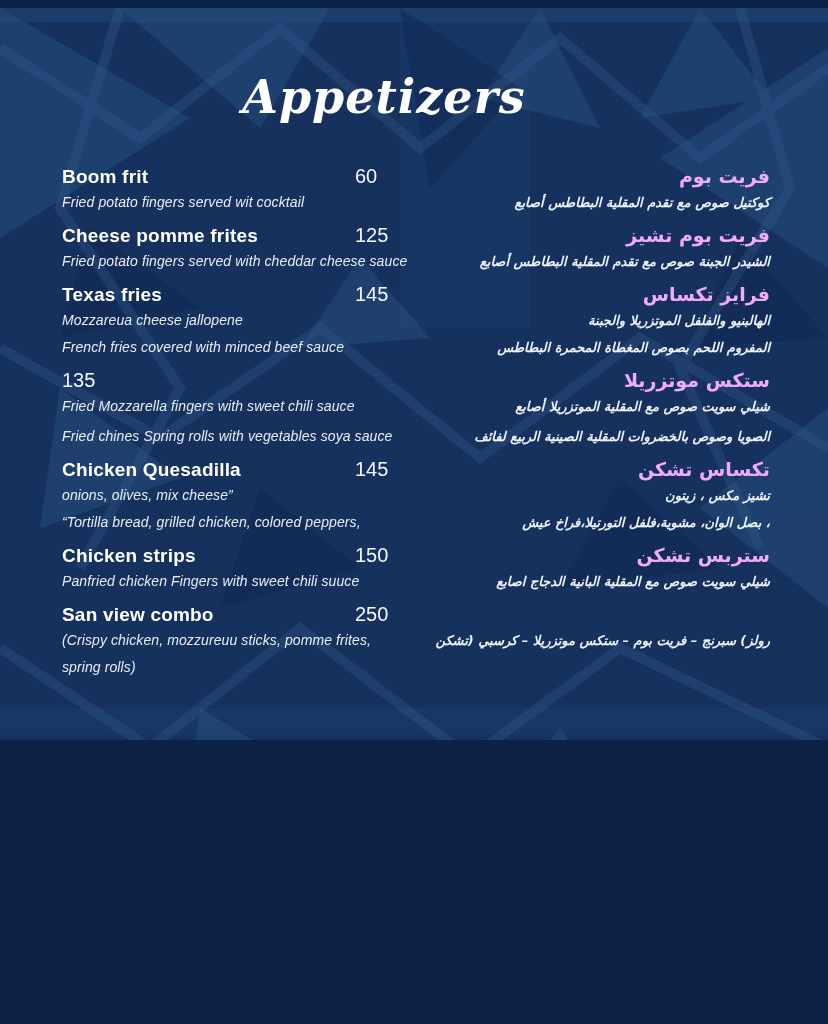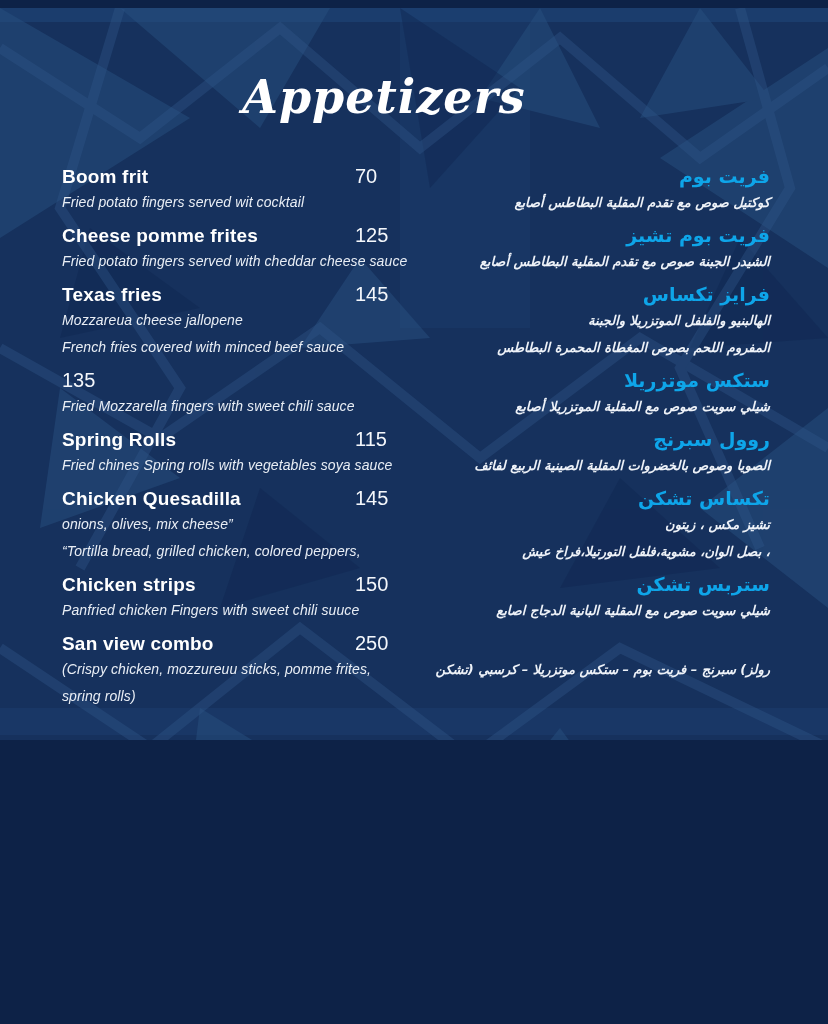--- a/index.html
+++ b/index.html
@@ -35,21 +35,21 @@
     font-weight:700;font-size:19px;color:#ffffff;letter-spacing:.2px;
     white-space:nowrap;
   }
   .price{
     width:62px;flex:none;
     font-weight:400;font-size:20px;color:#f4f7fb;
   }
   .ar-name{
     flex:1;text-align:right;
     font-family:"DejaVu Sans",sans-serif;
-    font-weight:700;font-size:19px;color:#0ea5e9;
+    font-weight:700;font-size:19px;color:#f0abfc;
     white-space:nowrap;
   }
   .desc-row{display:flex;align-items:baseline;height:27px;font-style:italic;}
   .en-desc{
     width:370px;flex:none;
     font-weight:400;font-size:14px;color:#e9eef5;letter-spacing:.1px;
     white-space:nowrap;
   }
   .ar-desc{
     flex:1;text-align:right;
@@ -110,21 +110,21 @@
   </svg>
 
   <div class="content">
     <div class="title">Appetizers</div>
 
     <div class="items">
 
       <div class="item">
         <div class="name-row">
           <span class="en-name">Boom frit</span>
-          <span class="price">70</span>
+          <span class="price">60</span>
           <span class="ar-name" dir="rtl">فريت بوم</span>
         </div>
         <div class="desc-row">
           <span class="en-desc">Fried potato fingers served wit cocktail</span>
           <span class="ar-desc" dir="rtl">كوكتيل صوص مع تقدم المقلية البطاطس أصابع</span>
         </div>
       </div>
 
       <div class="item">
         <div class="name-row">
@@ -159,25 +159,20 @@
           <span class="price">135</span>
           <span class="ar-name" dir="rtl">ستكس موتزريلا</span>
         </div>
         <div class="desc-row">
           <span class="en-desc">Fried Mozzarella fingers with sweet chili sauce</span>
           <span class="ar-desc" dir="rtl">شيلي سويت صوص مع المقلية الموتزريلا أصابع</span>
         </div>
       </div>
 
       <div class="item">
-        <div class="name-row">
-          <span class="en-name">Spring Rolls</span>
-          <span class="price">115</span>
-          <span class="ar-name" dir="rtl">روول سبرنج</span>
-        </div>
         <div class="desc-row">
           <span class="en-desc">Fried chines Spring rolls with vegetables soya sauce</span>
           <span class="ar-desc" dir="rtl">الصويا وصوص بالخضروات المقلية الصينية الربيع لفائف</span>
         </div>
       </div>
 
       <div class="item">
         <div class="name-row">
           <span class="en-name">Chicken Quesadilla</span>
           <span class="price">145</span>

